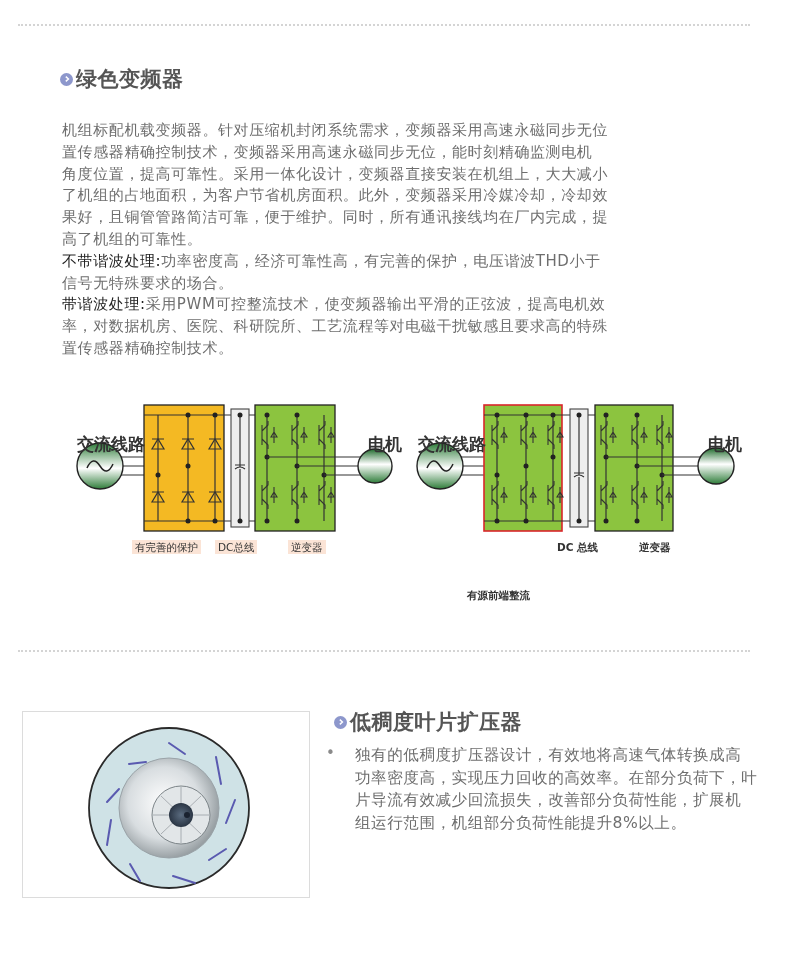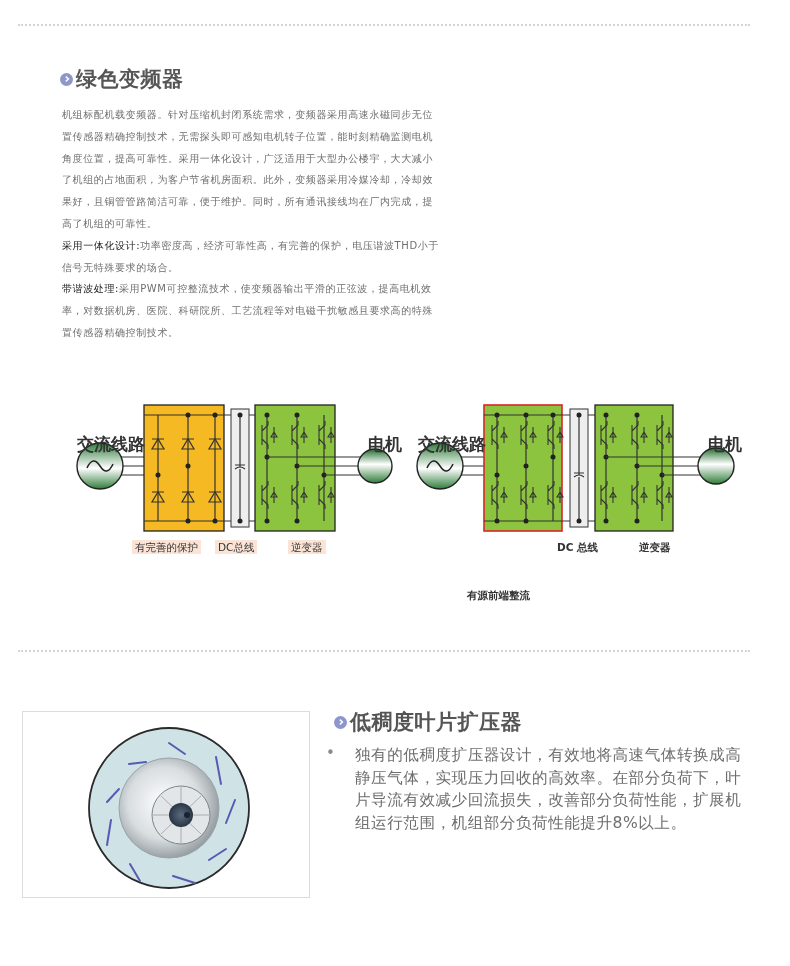--- a/index.html
+++ b/index.html
@@ -12,21 +12,21 @@
     position: absolute; display: flex; align-items: center;
     font-size: 21px; font-weight: bold; color: #555555; letter-spacing: 0.5px;
   }
   .h-icon {
     width: 13px; height: 13px; border-radius: 50%; background: #8d97cc;
     display: inline-flex; align-items: center; justify-content: center; margin-right: 3px;
   }
   .h-icon svg { width: 8px; height: 8px; }
   .para {
     position: absolute; left: 62px; width: 660px;
-    font-size: 10px; line-height: 21.8px; color: #6e6e6e; letter-spacing: 0.6px;
+    font-size: 15px; line-height: 21.8px; color: #6e6e6e; letter-spacing: 0.6px; margin-top: 16px;
   }
   .para b { font-weight: normal; color: #222222; }
   .para .line { display: block; white-space: nowrap; }
   .diagram { position: absolute; }
   .dlabel { position: absolute; font-size: 17px; font-weight: bold; color: #333; white-space: nowrap; }
   .caption {
     position: absolute; font-size: 10.5px; color: #333; background: #fbe4d6;
     padding: 0 3px; white-space: nowrap; line-height: 14px;
   }
   .caption.bold { font-weight: bold; background: #ffffff; }
@@ -50,26 +50,26 @@
   <span class="h-icon">
     <svg viewBox="0 0 10 10">
         <path d="M3.5 2 L6.8 5 L3.5 8" stroke="#fff" stroke-width="1.8" fill="none"></path>
       </svg>
   </span>
   <span>绿色变频器</span>
 </div>
 
 <div class="para" style="top:104px;">
   <span class="line">机组标配机载变频器。针对压缩机封闭系统需求，变频器采用高速永磁同步无位</span>
-  <span class="line">置传感器精确控制技术，无需探头即可感知电机转子位置，能时刻精确监测电机</span>
-  <span class="line">角度位置，提高可靠性。采用一体化设计，广泛适用于大型办公楼宇，大大减小</span>
+  <span class="line">置传感器精确控制技术，变频器采用高速永磁同步无位，能时刻精确监测电机</span>
+  <span class="line">角度位置，提高可靠性。采用一体化设计，变频器直接安装在机组上，大大减小</span>
   <span class="line">了机组的占地面积，为客户节省机房面积。此外，变频器采用冷媒冷却，冷却效</span>
   <span class="line">果好，且铜管管路简洁可靠，便于维护。同时，所有通讯接线均在厂内完成，提</span>
   <span class="line">高了机组的可靠性。</span>
-  <span class="line"><b>采用一体化设计:</b><span>功率密度高，经济可靠性高，有完善的保护，电压谐波THD小于</span></span>
+  <span class="line"><b>不带谐波处理:</b><span>功率密度高，经济可靠性高，有完善的保护，电压谐波THD小于</span></span>
   <span class="line">信号无特殊要求的场合。</span>
   <span class="line"><b>带谐波处理:</b><span>采用PWM可控整流技术，使变频器输出平滑的正弦波，提高电机效</span></span>
   <span class="line">率，对数据机房、医院、科研院所、工艺流程等对电磁干扰敏感且要求高的特殊</span>
   <span class="line">置传感器精确控制技术。</span>
 </div>
 
 <div class="diagram" style="left:60px; top:395px; width:340px; height:165px;">
   <span class="dlabel" style="left:17px; top:38px;">交流线路</span>
   <span class="dlabel" style="left:308px; top:38px;">电机</span>
   <svg width="340" height="165" viewBox="0 0 340 165">
@@ -278,16 +278,16 @@
     <svg viewBox="0 0 10 10">
         <path d="M3.5 2 L6.8 5 L3.5 8" stroke="#fff" stroke-width="1.8" fill="none"></path>
       </svg>
   </span>
   <span>低稠度叶片扩压器</span>
 </div>
 
 <span class="bullet-dot">•</span>
 <div class="bullet-text">
   <span class="line">独有的低稠度扩压器设计，有效地将高速气体转换成高</span>
-  <span class="line">静压气体，实现压力回收的高效率。在部分负荷下，叶</span>
+  <span class="line">功率密度高，实现压力回收的高效率。在部分负荷下，叶</span>
   <span class="line">片导流有效减少回流损失，改善部分负荷性能，扩展机</span>
   <span class="line">组运行范围，机组部分负荷性能提升8%以上。</span>
 </div>
 
 </body></html>

